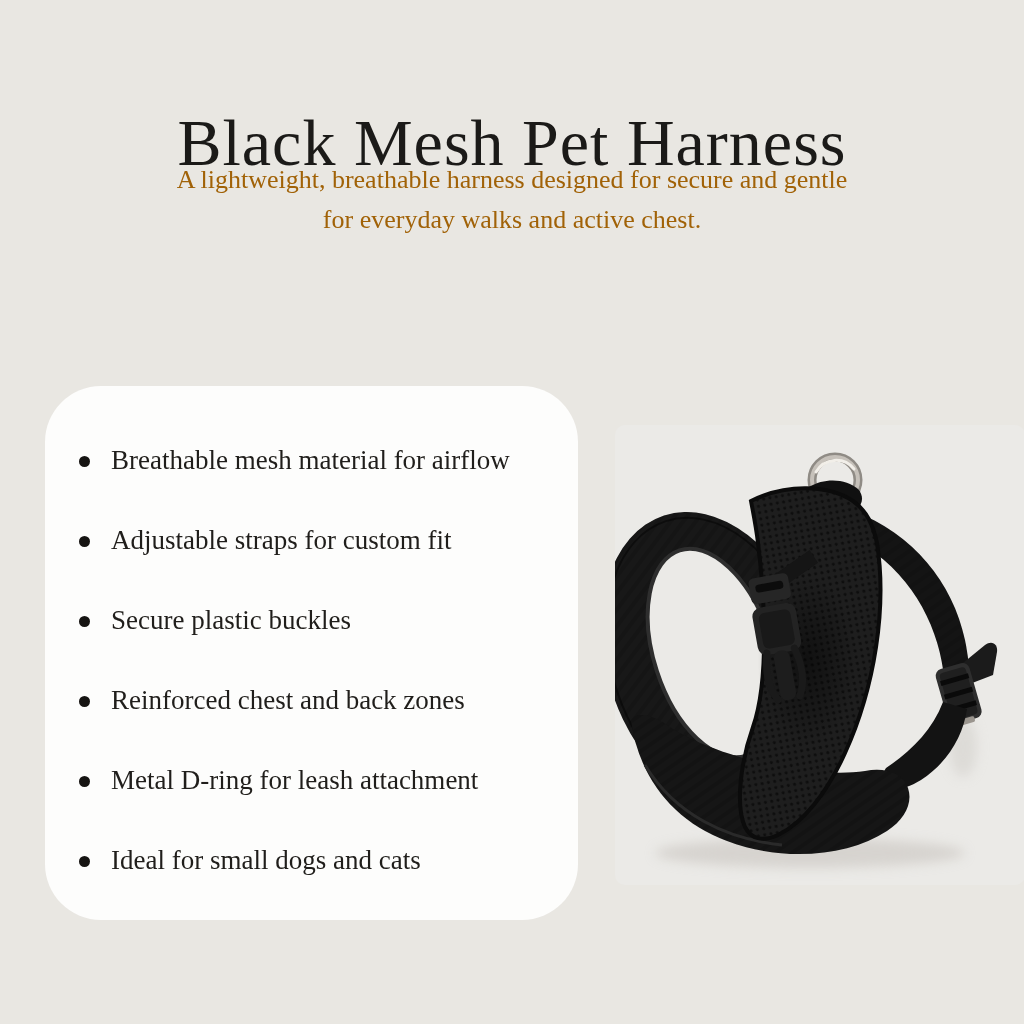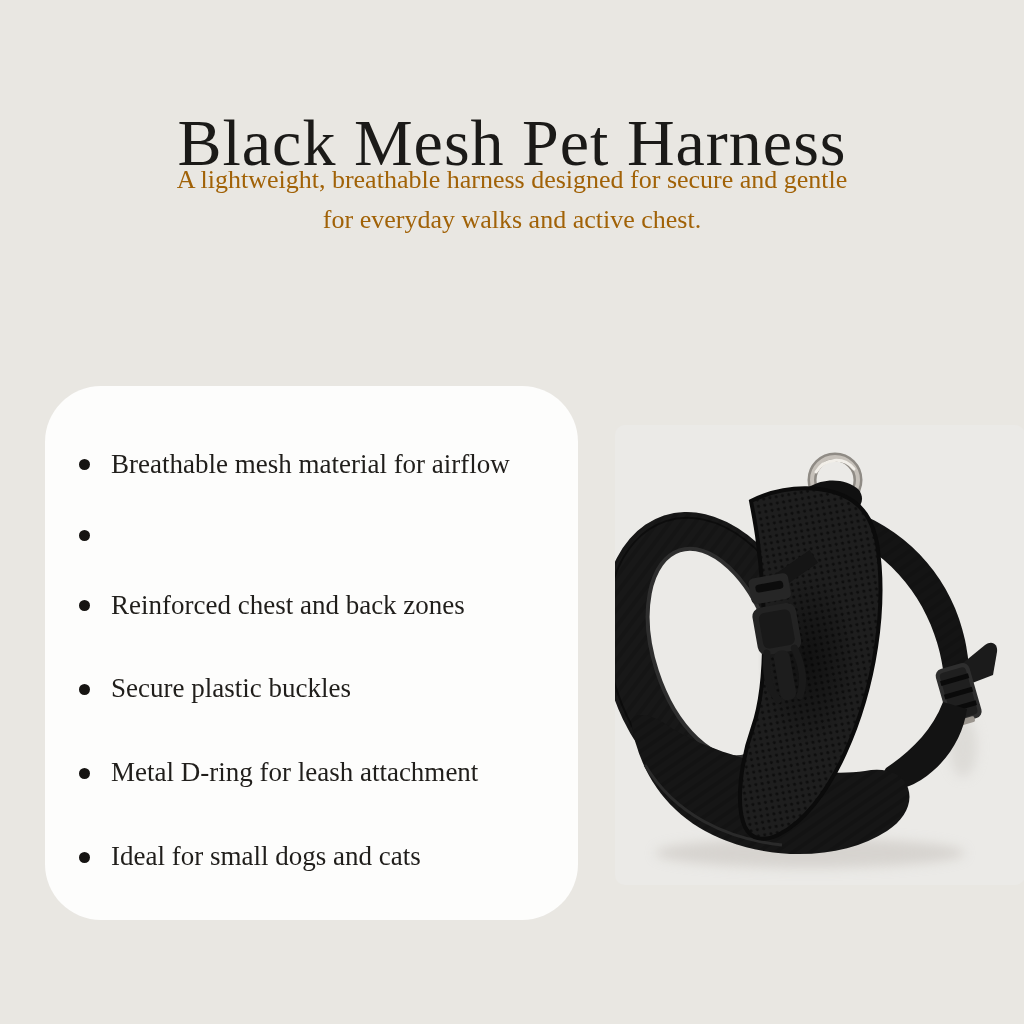--- a/index.html
+++ b/index.html
@@ -67,28 +67,29 @@
   </div>
 
   <div class="card">
     <ul class="feature-list">
       <li class="feature-item">
         <span class="bullet-dot"></span>
         <span>Breathable mesh material for airflow</span>
       </li>
       <li class="feature-item">
         <span class="bullet-dot"></span>
+        <span>Adjustable straps for custom fit</span>
+      </li>
+      <li class="feature-item">
+        <span class="bullet-dot"></span>
+        <span>Secure plastic buckles</span>
       </li>
       <li class="feature-item">
         <span class="bullet-dot"></span>
         <span>Reinforced chest and back zones</span>
-      </li>
-      <li class="feature-item">
-        <span class="bullet-dot"></span>
-        <span>Secure plastic buckles</span>
       </li>
       <li class="feature-item">
         <span class="bullet-dot"></span>
         <span>Metal D-ring for leash attachment</span>
       </li>
       <li class="feature-item">
         <span class="bullet-dot"></span>
         <span>Ideal for small dogs and cats</span>
       </li>
     </ul>

